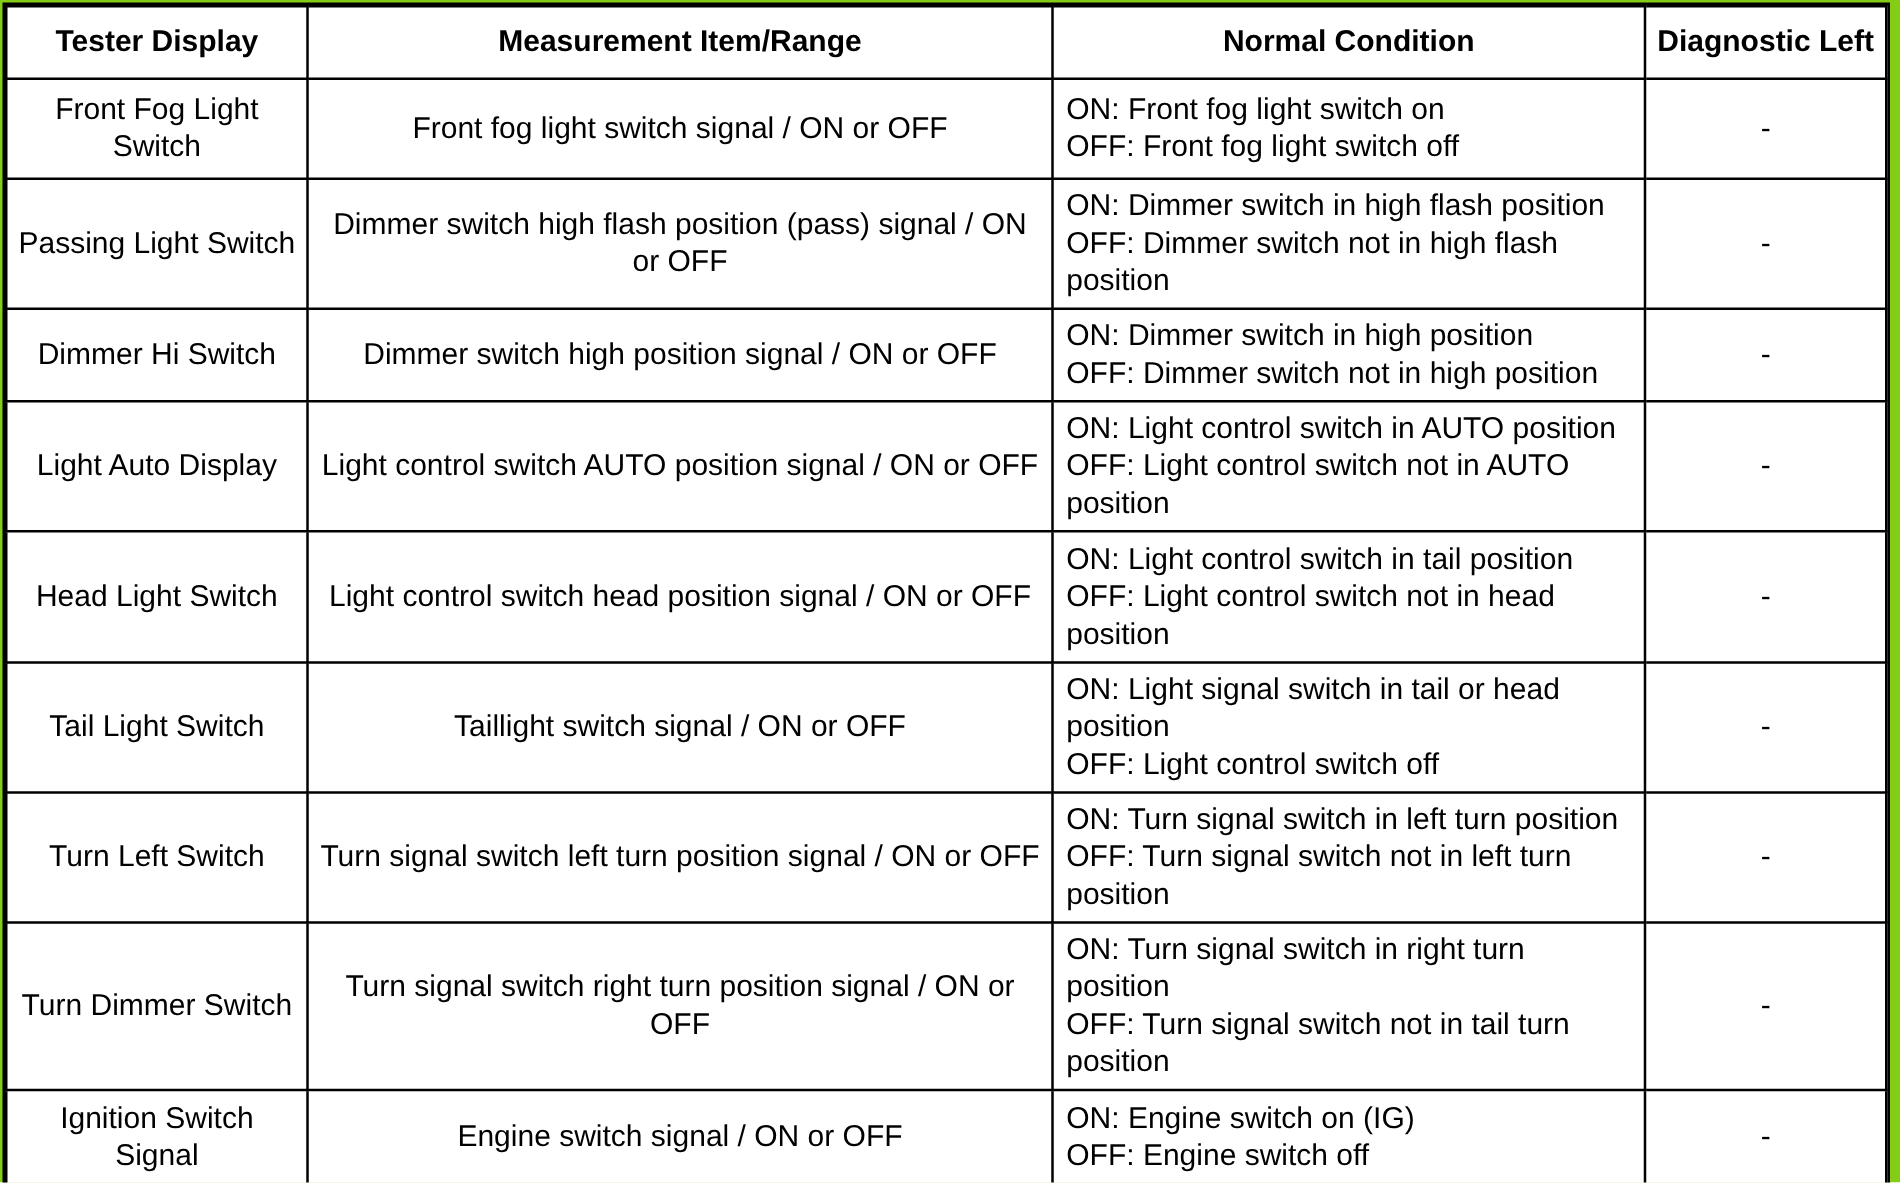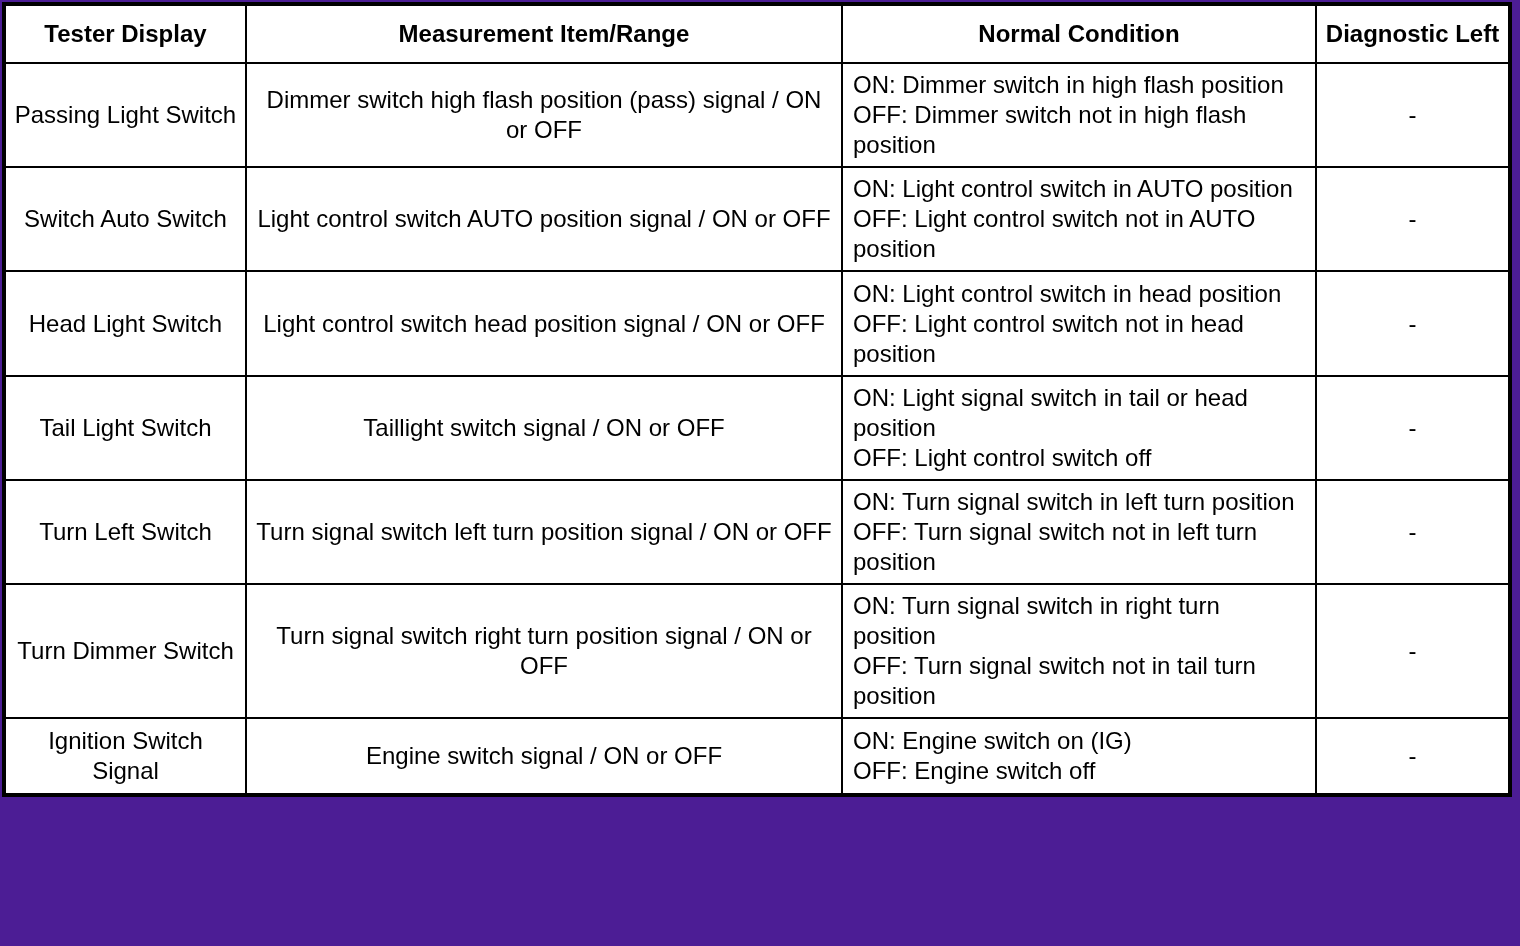--- a/index.html
+++ b/index.html
@@ -11,21 +11,21 @@
     width: 1520px;
     height: 946px;
     font-family: "Liberation Sans", sans-serif;
     color: #000000;
     overflow: hidden;
   }
   .page {
     position: relative;
     width: 1520px;
     height: 946px;
-    background: #4c1d95;
+    background: #84cc16;
   }
   table.spec-table {
     position: absolute;
     left: 4px;
     top: 4px;
     width: 1504px;
     border-collapse: collapse;
     table-layout: fixed;
     background: #ffffff;
   }
@@ -101,43 +101,61 @@
     </colgroup>
     <thead>
       <tr>
         <th>Tester Display</th>
         <th>Measurement Item/Range</th>
         <th>Normal Condition</th>
         <th>Diagnostic Left</th>
       </tr>
     </thead>
     <tbody>
+      <tr class="r0">
+        <td class="col-display">Front Fog Light Switch</td>
+        <td class="col-measure">Front fog light switch signal / ON or OFF</td>
+        <td class="col-normal">
+          <span class="cond-line">ON: Front fog light switch on</span>
+          <span class="cond-line">OFF: Front fog light switch off</span>
+        </td>
+        <td class="col-note">-</td>
+      </tr>
       <tr class="r1">
         <td class="col-display">Passing Light Switch</td>
         <td class="col-measure">Dimmer switch high flash position (pass) signal / ON or OFF</td>
         <td class="col-normal">
           <span class="cond-line">ON: Dimmer switch in high flash position</span>
           <span class="cond-line">OFF: Dimmer switch not in high flash position</span>
         </td>
         <td class="col-note">-</td>
       </tr>
+      <tr class="r2">
+        <td class="col-display">Dimmer Hi Switch</td>
+        <td class="col-measure">Dimmer switch high position signal / ON or OFF</td>
+        <td class="col-normal">
+          <span class="cond-line">ON: Dimmer switch in high position</span>
+          <span class="cond-line">OFF: Dimmer switch not in high position</span>
+        </td>
+        <td class="col-note">-</td>
+      </tr>
       <tr class="r3">
-        <td class="col-display">Switch Auto Switch</td>
+        <td class="col-display">Light Auto Display</td>
         <td class="col-measure">Light control switch AUTO position signal / ON or OFF</td>
         <td class="col-normal">
           <span class="cond-line">ON: Light control switch in AUTO position</span>
           <span class="cond-line">OFF: Light control switch not in AUTO position</span>
         </td>
         <td class="col-note">-</td>
       </tr>
       <tr class="r4">
         <td class="col-display">Head Light Switch</td>
         <td class="col-measure">Light control switch head position signal / ON or OFF</td>
         <td class="col-normal">
-          <span class="cond-line">ON: Light control switch in head position</span>
+          <span class="cond-line">ON: Light control switch in tail position</span>
           <span class="cond-line">OFF: Light control switch not in head position</span>
         </td>
         <td class="col-note">-</td>
       </tr>
       <tr class="r5">
         <td class="col-display">Tail Light Switch</td>
         <td class="col-measure">Taillight switch signal / ON or OFF</td>
         <td class="col-normal">
           <span class="cond-line">ON: Light signal switch in tail or head position</span>
           <span class="cond-line">OFF: Light control switch off</span>

